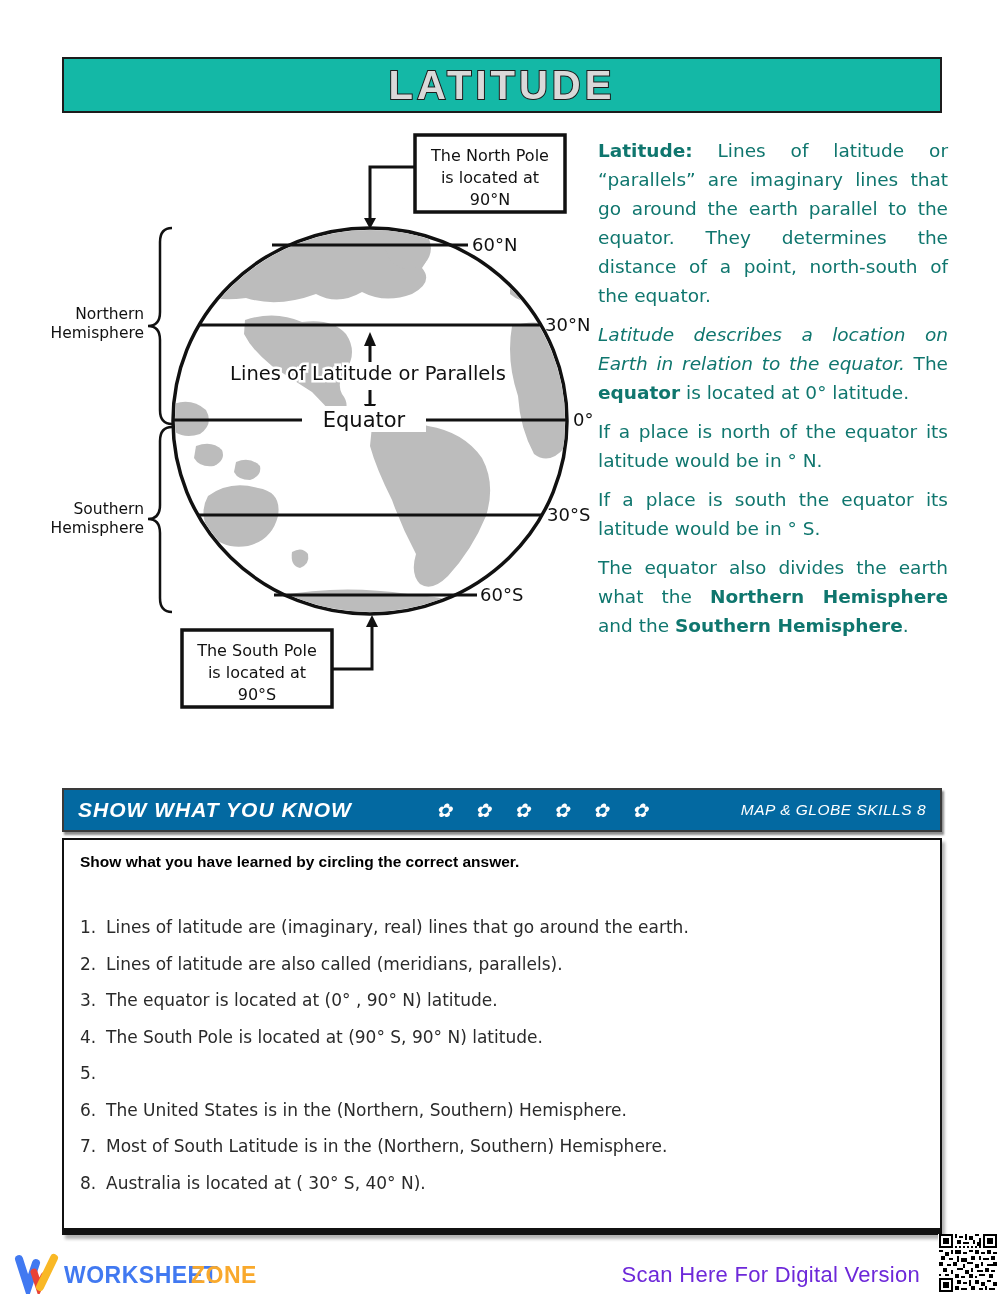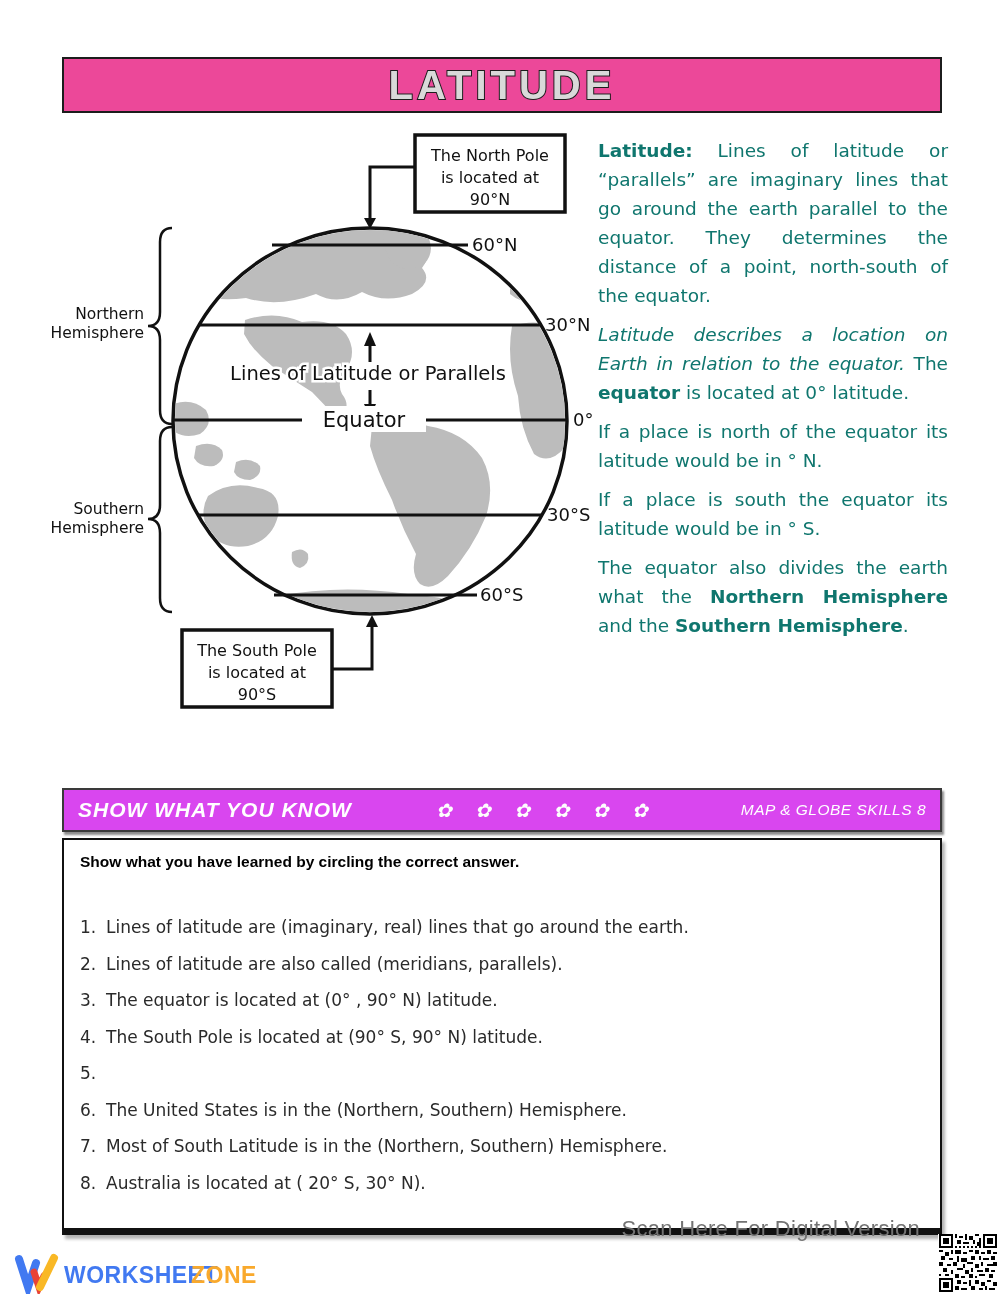--- a/index.html
+++ b/index.html
@@ -5,21 +5,21 @@
   * { margin:0; padding:0; box-sizing:border-box; }
   html,body { background:#ffffff; }
   body {
     width:1000px; height:1294px; position:relative; overflow:hidden;
     font-family:"DejaVu Sans", sans-serif; color:#111;
   }
 
   
   .title-box {
     position:absolute; left:62px; top:57px; width:880px; height:56px;
-    background:#ec4899; border:2px solid #1c1c1c;
+    background:#14b8a6; border:2px solid #1c1c1c;
   }
 
   
   .diagram { position:absolute; left:40px; top:128px; width:570px; height:608px; }
   .diagram text { font-family:"DejaVu Sans", sans-serif; }
   .lat-label { font-size:18px; fill:#111; }
   .boxtext { font-size:16px; fill:#111; }
   .hemi-label { font-family:"Liberation Sans", sans-serif; font-size:15.5px; fill:#111; }
 
   
@@ -27,21 +27,21 @@
     position:absolute; left:598px; top:136px; width:350px;
     font-size:18.5px; line-height:29px; text-align:justify; color:#0f766e;
   }
   .intro p { margin-bottom:10px; }
   .intro .b { font-weight:bold; }
   .intro .i { font-style:italic; }
 
   
   .banner {
     position:absolute; left:62px; top:788px; width:880px; height:44px;
-    background:#d946ef; border:2px solid #3a3a3a;
+    background:#0369a1; border:2px solid #3a3a3a;
     display:flex; align-items:center; justify-content:space-between;
     padding:0 14px; box-shadow:2px 3px 2px rgba(0,0,0,0.45);
     font-family:"Liberation Sans", sans-serif; font-style:italic; color:#ffffff;
   }
   .banner-left  { font-size:21px; font-weight:bold; letter-spacing:1px; }
   .banner-orn   { font-size:19px; letter-spacing:9px; color:#fdfdfd; }
   .banner-right { font-size:15.5px; letter-spacing:0.5px; }
 
   
   .quiz-box {
@@ -50,22 +50,22 @@
     padding:13px 18px 0 16px; box-shadow:3px 4px 3px rgba(0,0,0,0.30);
   }
   .instruction { font-family:"Liberation Sans", sans-serif; font-weight:bold; font-size:15.5px; color:#000; }
   .questions { margin-top:45px; }
   .q-row { display:flex; margin-bottom:14.5px; font-size:17px; color:#2a2a2a; line-height:22px; }
   .q-num { width:26px; flex:0 0 26px; }
 
   
   .footer-logo { position:absolute; left:14px; top:1252px; }
   .scan-text {
-    position:absolute; right:80px; top:1216px;
-    font-family:"Liberation Sans", sans-serif; font-size:22px; color:#737373; letter-spacing:0.3px;
+    position:absolute; right:80px; top:1262px;
+    font-family:"Liberation Sans", sans-serif; font-size:22px; color:#6d28d9; letter-spacing:0.3px;
   }
   .qr { position:absolute; left:938px; top:1234px; width:60px; height:58px; background:#fff; }
 </style>
 </head>
 <body>
 
 <div class="title-box">
   <svg width="876" height="52">
     <text x="438" y="40" text-anchor="middle" font-family="Liberation Sans, sans-serif" font-weight="bold" font-size="40" letter-spacing="4" fill="#d9d9d9" stroke="#1c1c1c" stroke-width="2" paint-order="stroke">LATITUDE</text>
   </svg>
@@ -179,21 +179,21 @@
     <div class="q-row">
         <span class="q-num">6.</span>
         <span>The United States is in the (Northern, Southern) Hemisphere.</span>
       </div>
     <div class="q-row">
         <span class="q-num">7.</span>
         <span>Most of South Latitude is in the (Northern, Southern) Hemisphere.</span>
       </div>
     <div class="q-row">
         <span class="q-num">8.</span>
-        <span>Australia is located at ( 20° S, 30° N).</span>
+        <span>Australia is located at ( 30° S, 40° N).</span>
       </div>
   </div>
 </div>
 
 <svg class="footer-logo" width="260" height="42" viewBox="0 0 260 42">
   <g stroke-linecap="round" fill="none">
     <polyline points="5,7 14,35 22,11" stroke="#4179F1" stroke-width="8"></polyline>
     <polyline points="20,20 25,35 30,24" stroke="#E94335" stroke-width="7"></polyline>
     <line x1="26" y1="35" x2="40" y2="6" stroke="#F9B825" stroke-width="8"></line>
   </g>

